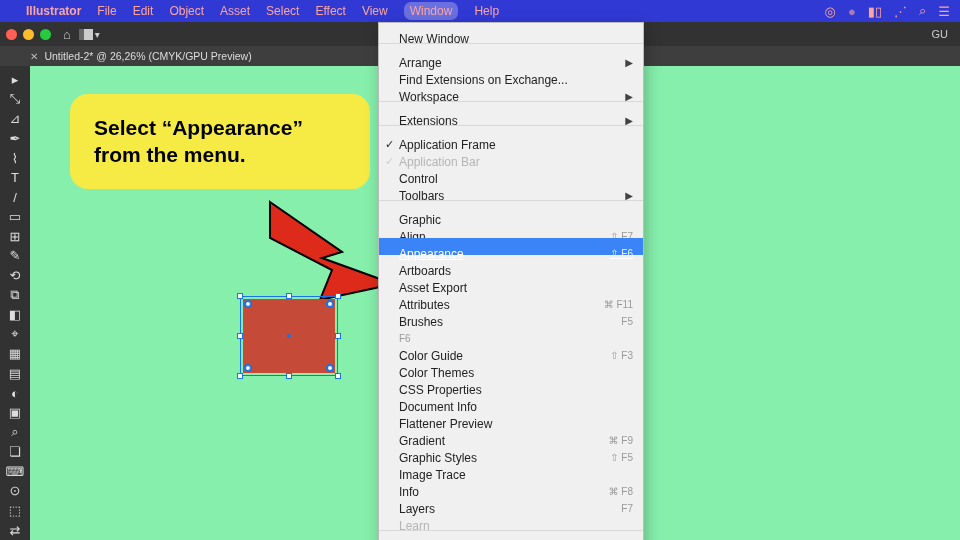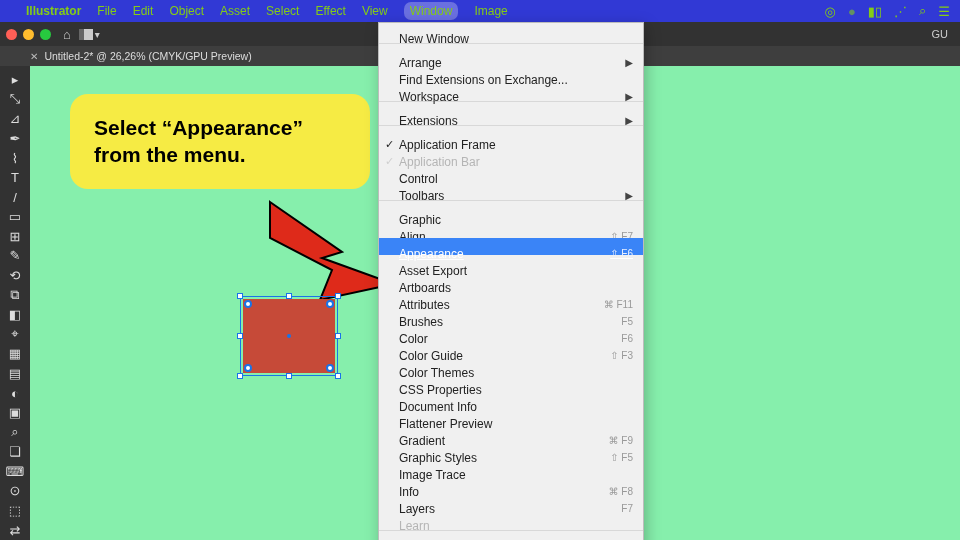--- a/index.html
+++ b/index.html
@@ -1,18 +1,18 @@
 <!DOCTYPE html>
 <html><head>
 <meta charset="utf-8">
 <style>
   * { margin: 0; padding: 0; box-sizing: border-box; font-family: -apple-system, "Helvetica Neue", Arial, sans-serif; }
   body { width: 960px; height: 540px; overflow: hidden; background: #fff; }
 
-  .menubar { height: 22px; background: #3139d5; color: #84cc16; display: flex; align-items: center; font-size: 12px; padding: 0 10px; gap: 16px; }
+  .menubar { height: 22px; background: #3139d5; color: #fca5a5; display: flex; align-items: center; font-size: 12px; padding: 0 10px; gap: 16px; }
   .menubar .apple { font-size: 13px; }
   .menubar .app { font-weight: 700; }
   .menubar .m { cursor: default; }
   .menubar .m.open { background: rgba(255,255,255,0.28); padding: 2px 6px; border-radius: 7px; }
   .menubar .spacer { flex: 1; }
   .menubar .right-icons { display: flex; align-items: center; gap: 12px; font-size: 13px; }
 
   .appbar { height: 24px; background: #323232; display: flex; align-items: center; padding: 0 6px; gap: 8px; }
   .traffic { display: flex; gap: 6px; margin-right: 4px; }
   .traffic span { width: 11px; height: 11px; border-radius: 50%; display: inline-block; }
@@ -66,21 +66,21 @@
   <span class="apple"></span>
   <span class="app m">Illustrator</span>
   <span class="m">File</span>
   <span class="m">Edit</span>
   <span class="m">Object</span>
   <span class="m">Asset</span>
   <span class="m">Select</span>
   <span class="m">Effect</span>
   <span class="m">View</span>
   <span class="m open">Window</span>
-  <span class="m">Image</span>
+  <span class="m">Help</span>
   <span class="spacer"></span>
   <span class="right-icons">
     <span>◎</span>
     <span style="opacity:.6">●</span>
     <span>▮▯</span>
     <span>⋰</span>
     <span>⌕</span>
     <span>☰</span>
   </span>
 </div>
@@ -207,35 +207,34 @@
     </div>
     <div class="mi">
       <span class="label">Align</span>
       <span class="kb">⇧ F7</span>
     </div>
     <div class="mi sel">
       <span class="label">Appearance</span>
       <span class="kb">⇧ F6</span>
     </div>
     <div class="mi">
+      <span class="label">Artboards</span>
+    </div>
+    <div class="mi">
       <span class="label">Asset Export</span>
-    </div>
-    <div class="mi">
-      <span class="label">Artboards</span>
     </div>
     <div class="mi">
       <span class="label">Attributes</span>
       <span class="kb">⌘ F11</span>
     </div>
     <div class="mi">
       <span class="label">Brushes</span>
       <span class="kb">F5</span>
     </div>
     <div class="mi">
-      <span class="label">Color</span>
       <span class="kb">F6</span>
     </div>
     <div class="mi">
       <span class="label">Color Guide</span>
       <span class="kb">⇧ F3</span>
     </div>
     <div class="mi">
       <span class="label">Color Themes</span>
     </div>
     <div class="mi">

